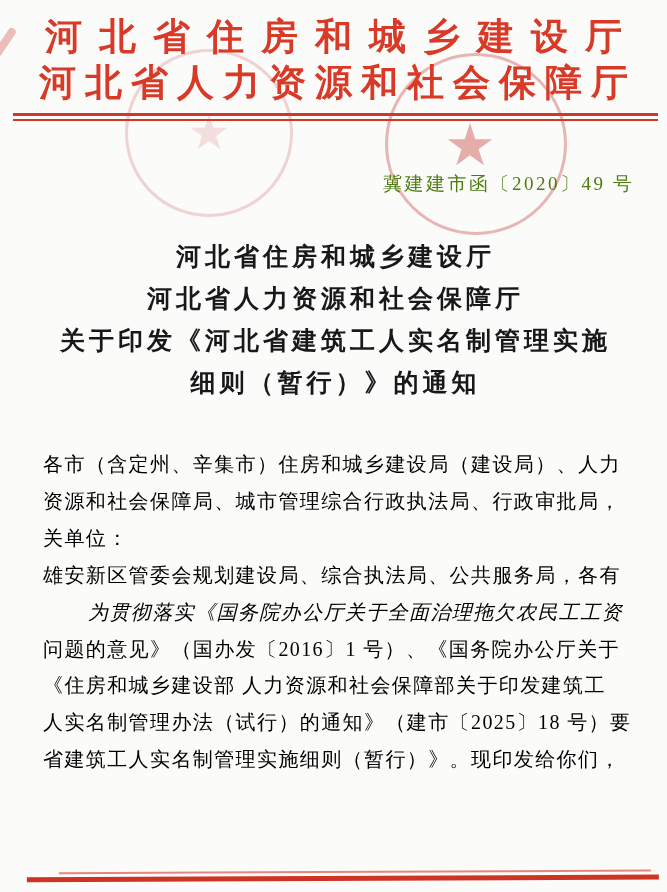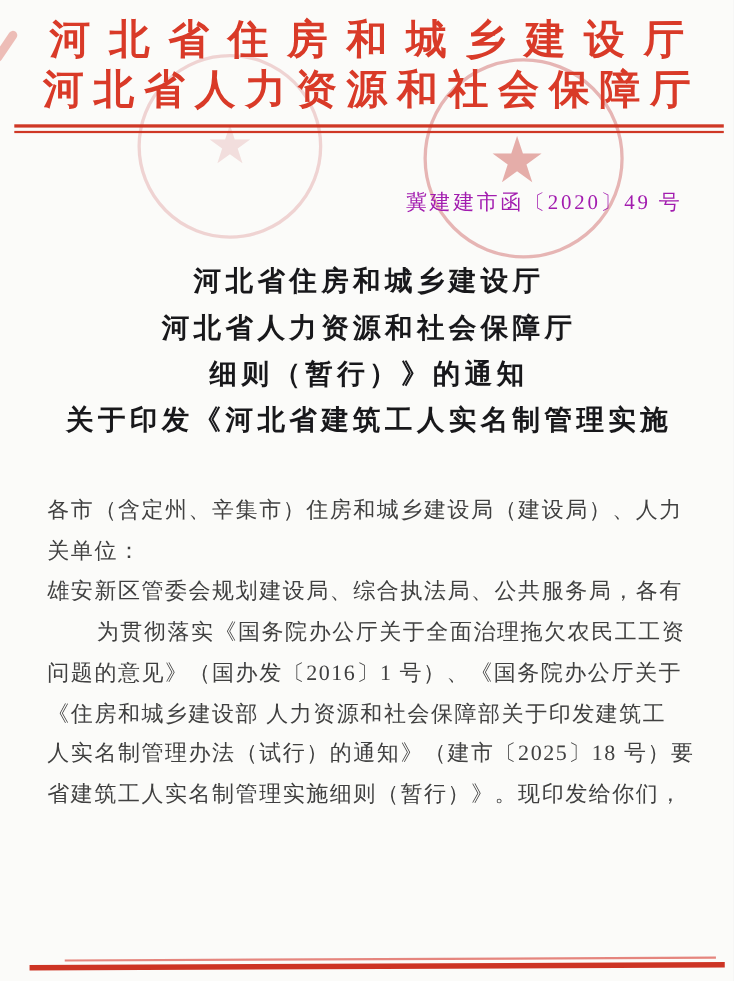--- a/index.html
+++ b/index.html
@@ -52,36 +52,36 @@
   
   .head-rule-thick{
     position:absolute;left:13px;top:113px;width:645px;height:3px;
     background:#cf3826;
   }
   .head-rule-thin{
     position:absolute;left:13px;top:119px;width:645px;height:1.5px;
     background:#cf3826;
   }
   .doc-number{
-    position:absolute;left:369px;top:171px;
-    font-size:19px;letter-spacing:2.5px;color:#a21caf;
+    position:absolute;left:383px;top:171px;
+    font-size:19px;letter-spacing:2.5px;color:#4d7c0f;
     white-space:nowrap;
   }
   .doc-title{
     position:absolute;top:236px;left:0;right:0;
     text-align:center;font-weight:bold;color:#18181b;
     font-size:25px;line-height:42px;letter-spacing:4px;
     text-indent:4px;white-space:nowrap;
   }
   .body-text{
     position:absolute;left:43px;top:446px;width:596px;
     font-size:20px;line-height:36.9px;letter-spacing:1.4px;
-    color:#404040;white-space:nowrap;
+    color:#000000;white-space:nowrap;
   }
-  .body-text .indent{padding-left:45px;}
+  .body-text .indent{padding-left:45px;font-style:italic;}
   
   .footer-rules{
     position:absolute;left:0;top:0;width:667px;height:892px;
     transform:rotate(-0.25deg);pointer-events:none;
   }
   .footer-rule-thin{
     position:absolute;left:57px;top:871px;width:592px;height:1.5px;
     background:rgba(224,104,95,0.8);
   }
   .footer-rule-thick{
@@ -109,26 +109,27 @@
   </div>
 
   <div class="head-rule-thick"></div>
   <div class="head-rule-thin"></div>
 
   <div class="doc-number">冀建建市函〔2020〕49 号</div>
 
   <div class="doc-title">
     <div>河北省住房和城乡建设厅</div>
     <div>河北省人力资源和社会保障厅</div>
+    <div>关于印发《河北省建筑工人实名制管理实施</div>
     <div>细则（暂行）》的通知</div>
-    <div>关于印发《河北省建筑工人实名制管理实施</div>
   </div>
 
   <div class="body-text">
     <div>各市（含定州、辛集市）住房和城乡建设局（建设局）、人力</div>
+    <div>资源和社会保障局、城市管理综合行政执法局、行政审批局，</div>
     <div>关单位：</div>
     <div>雄安新区管委会规划建设局、综合执法局、公共服务局，各有</div>
     <div class="indent">为贯彻落实《国务院办公厅关于全面治理拖欠农民工工资</div>
     <div>问题的意见》（国办发〔2016〕1 号）、《国务院办公厅关于</div>
     <div>《住房和城乡建设部 人力资源和社会保障部关于印发建筑工</div>
     <div>人实名制管理办法（试行）的通知》（建市〔2025〕18 号）要</div>
     <div>省建筑工人实名制管理实施细则（暂行）》。现印发给你们，</div>
   </div>
 
   <div class="footer-rules">

